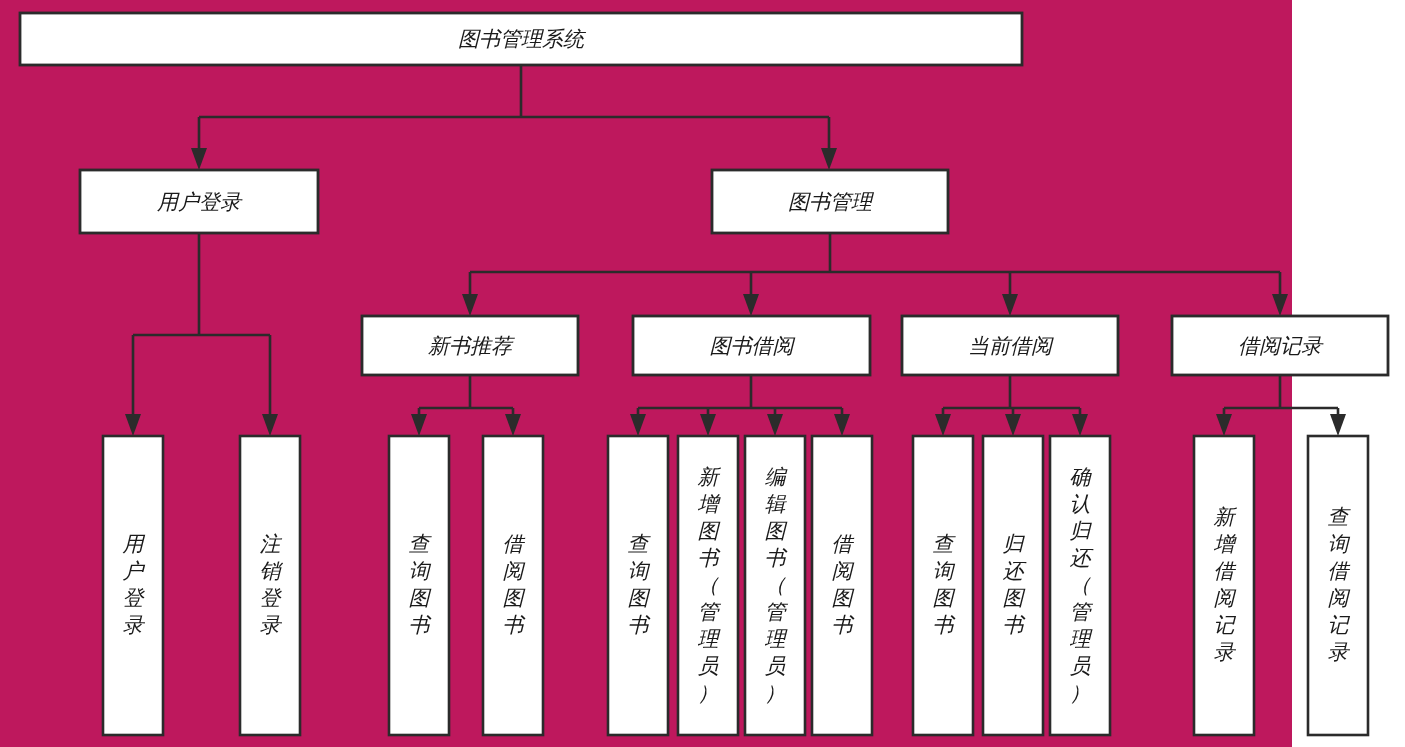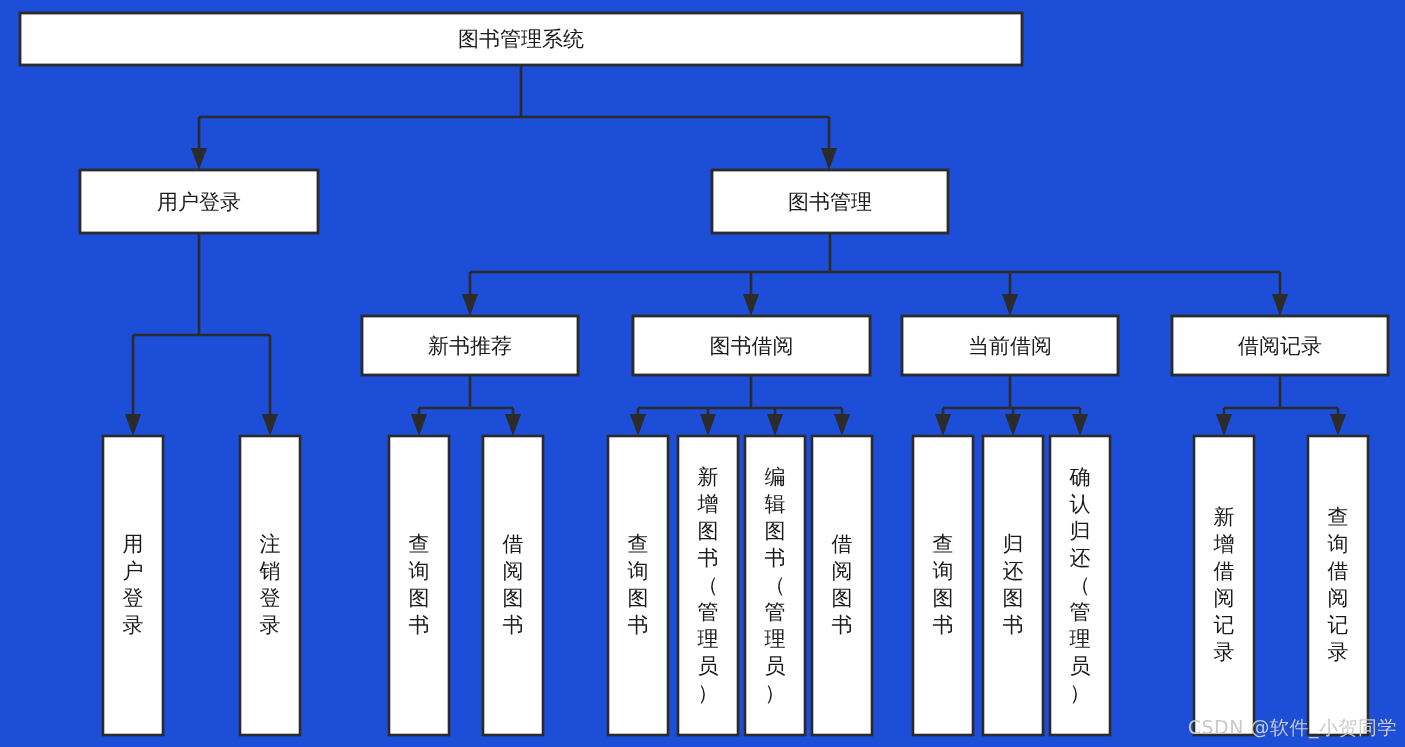--- a/index.html
+++ b/index.html
@@ -10,23 +10,24 @@
   }
   body {
     font-family: "DejaVu Sans", "Liberation Sans", sans-serif;
     width: 1405px;
     height: 747px;
     overflow: hidden;
     position: relative;
   }
   #diagram-root {
     position: relative;
-    width: 1405px;
+    width: 1292px;
     height: 747px;
-    background: #1d4ed8;
+    background: #be185d;
+    font-style: italic;
   }
   svg.diagram-canvas {
     position: absolute;
     left: 0;
     top: 0;
     width: 1405px;
     height: 747px;
     display: block;
   }
   .node-box {
@@ -223,14 +224,13 @@
         <g>
           <rect x="1194" y="436" width="60" height="299" class="node-box level-3"></rect>
           <text x="1224" y="0" class="node-label-v"><tspan x="1224" y="518">新</tspan><tspan x="1224" y="545">增</tspan><tspan x="1224" y="572">借</tspan><tspan x="1224" y="599">阅</tspan><tspan x="1224" y="626">记</tspan><tspan x="1224" y="653">录</tspan></text>
         </g>
         <g>
           <rect x="1308" y="436" width="60" height="299" class="node-box level-3"></rect>
           <text x="1338" y="0" class="node-label-v"><tspan x="1338" y="518">查</tspan><tspan x="1338" y="545">询</tspan><tspan x="1338" y="572">借</tspan><tspan x="1338" y="599">阅</tspan><tspan x="1338" y="626">记</tspan><tspan x="1338" y="653">录</tspan></text>
         </g>
       </g>
     </svg>
-  <div class="watermark-text">CSDN @软件_小贺同学</div>
 </div>
 
 </body></html>

